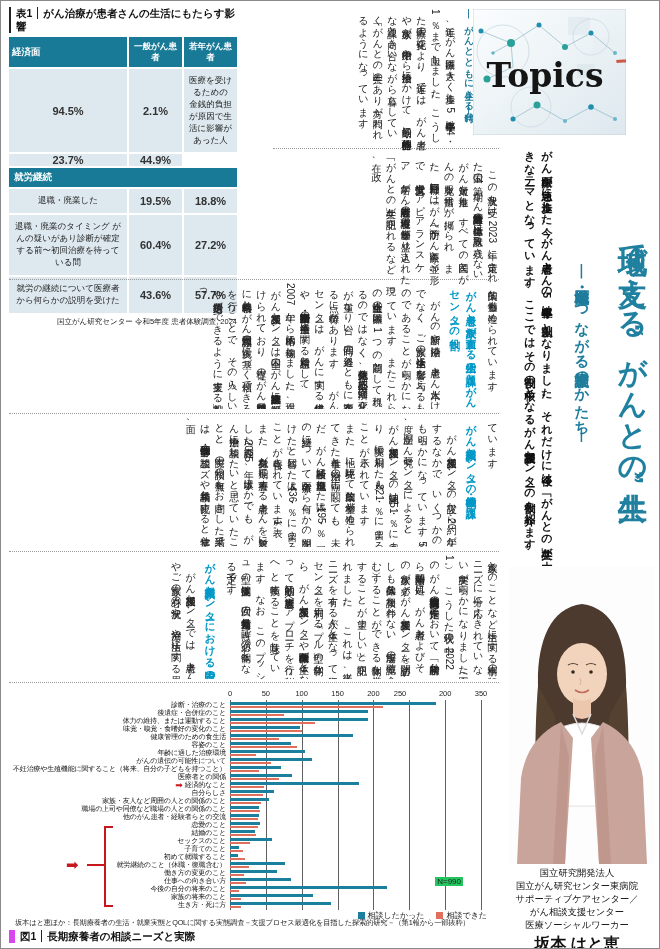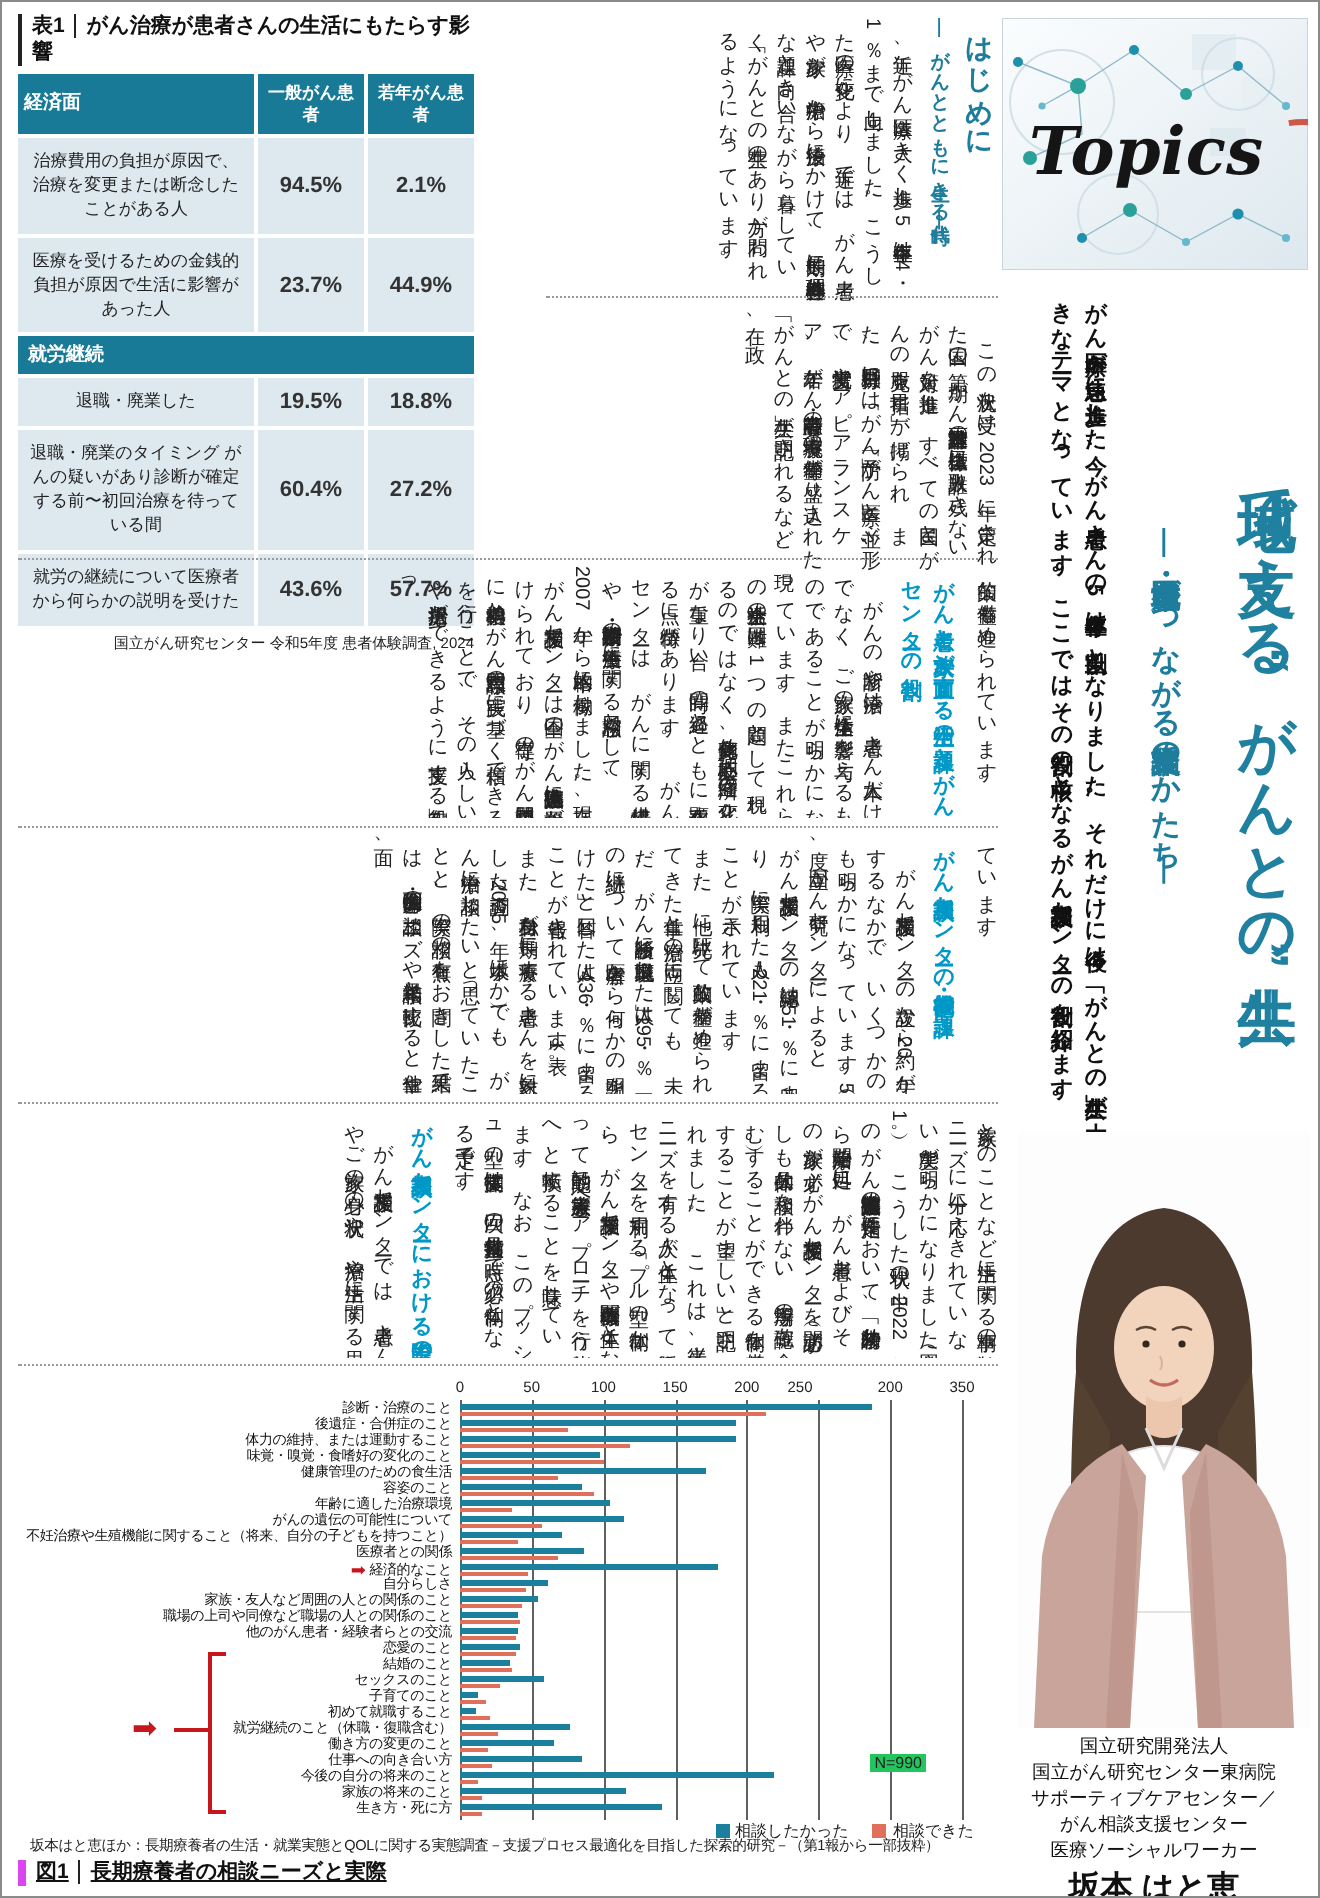--- a/index.html
+++ b/index.html
@@ -22,21 +22,21 @@
   
   .intro{position:absolute;left:272px;top:8px;width:226px;height:270px;}
   .intro-part{position:absolute;left:0;right:0;writing-mode:vertical-rl;font-size:10px;line-height:1.45;color:#222;}
   .intro-p1{top:0;height:134px;}
   .intro-p2{top:146px;height:126px;}
   .intro-h{display:block;margin:0 2px 0 4px;color:#1e7d9c;font-size:13.5px;font-weight:bold;line-height:1.25;}
   .intro-sh{display:block;margin:0 0 0 6px;color:#1e7d9c;font-size:9.5px;font-weight:bold;line-height:1.4;}
   .dot-div{position:absolute;border-top:1.5px dotted #9a9a9a;height:0;}
 
   
-  .topics{position:absolute;left:500px;top:8px;width:153px;height:126px;font-style:italic;}
+  .topics{position:absolute;left:472px;top:8px;width:153px;height:126px;}
 
   
   .lead{position:absolute;left:498px;top:142px;width:56px;height:420px;writing-mode:vertical-rl;
         font-size:11px;font-weight:bold;line-height:1.55;color:#111;}
   .subtitle{position:absolute;left:556px;top:142px;width:32px;height:420px;writing-mode:vertical-rl;
         font-size:14.5px;font-weight:bold;color:#1e7d9c;text-align:center;line-height:1.1;}
   .main-title{position:absolute;left:588px;top:140px;width:66px;height:426px;writing-mode:vertical-rl;
         font-size:29px;font-weight:bold;color:#20809f;text-align:center;line-height:1.15;padding-right:6px;box-sizing:border-box;}
 
   
@@ -60,21 +60,21 @@
   .nlabel{position:absolute;right:24px;top:188px;font-size:8px;color:#222;background:#22c55e;padding:0 2px;z-index:2;}
   .legend{position:absolute;right:0;top:221px;display:flex;gap:12px;font-size:8px;align-items:flex-start;z-index:2;}
   .lgitem{display:flex;align-items:center;gap:3px;}
   .sw{width:7px;height:7px;display:inline-block;}
   .bracket{position:absolute;left:95px;top:137px;height:81px;width:8px;border-left:2px solid #c8161d;z-index:2;}
   .bracket::before,.bracket::after{content:"";position:absolute;left:0;width:7px;height:2px;background:#c8161d;}
   .bracket::before{top:0;} .bracket::after{bottom:0;}
   .bracket-dash{position:absolute;left:78px;top:175px;width:17px;height:2px;background:#c8161d;z-index:2;}
   .big-arrow{position:absolute;left:57px;top:168px;color:#c8161d;font-size:15px;line-height:15px;z-index:2;}
   .footnote{position:absolute;left:14px;top:917px;width:472px;font-size:7.3px;color:#222;letter-spacing:-0.2px;}
-  .fig-caption{position:absolute;left:8px;top:929px;font-size:10.5px;font-weight:bold;color:#111;border-left:4px solid #d946ef;padding-left:5px;line-height:13px;text-decoration:underline;}
+  .fig-caption{position:absolute;left:8px;top:929px;font-size:10.5px;font-weight:bold;color:#111;border-left:6px solid #d946ef;padding-left:5px;line-height:13px;}
   .fig-caption .pfx{border-right:1.5px solid #222;padding-right:5px;margin-right:5px;}
 
   
   .photo{position:absolute;left:508px;top:565px;width:146px;height:298px;}
   .creds{position:absolute;left:496px;top:866px;width:160px;text-align:center;}
   .pline{font-size:9.3px;line-height:1.4;color:#111;}
   .pname{font-size:16px;font-weight:bold;margin-top:2px;color:#111;}
 </style>
 </head>
 <body>
@@ -83,21 +83,20 @@
 
   <div class="table-block">
     <div class="tbl-title">
       <span class="pfx">表1</span><span>がん治療が患者さんの生活にもたらす影響</span>
     </div>
     <div class="t1">
       <div class="t-h first">経済面</div>
       <div class="t-h">一般がん患者</div>
       <div class="t-h">若年がん患者</div>
 
-    <div class="t-lab">治療費用の負担が原因で、治療を変更または断念したことがある人</div>
         <div class="t-val">94.5%</div>
         <div class="t-val">2.1%</div>
         <div class="t-lab">医療を受けるための金銭的負担が原因で生活に影響があった人</div>
         <div class="t-val">23.7%</div>
         <div class="t-val">44.9%</div>
         <div class="t-sec">就労継続</div>
         <div class="t-lab">退職・廃業した</div>
         <div class="t-val">19.5%</div>
         <div class="t-val">18.8%</div>
         <div class="t-lab">退職・廃業のタイミング がんの疑いがあり診断が確定する前〜初回治療を待っている間</div>

